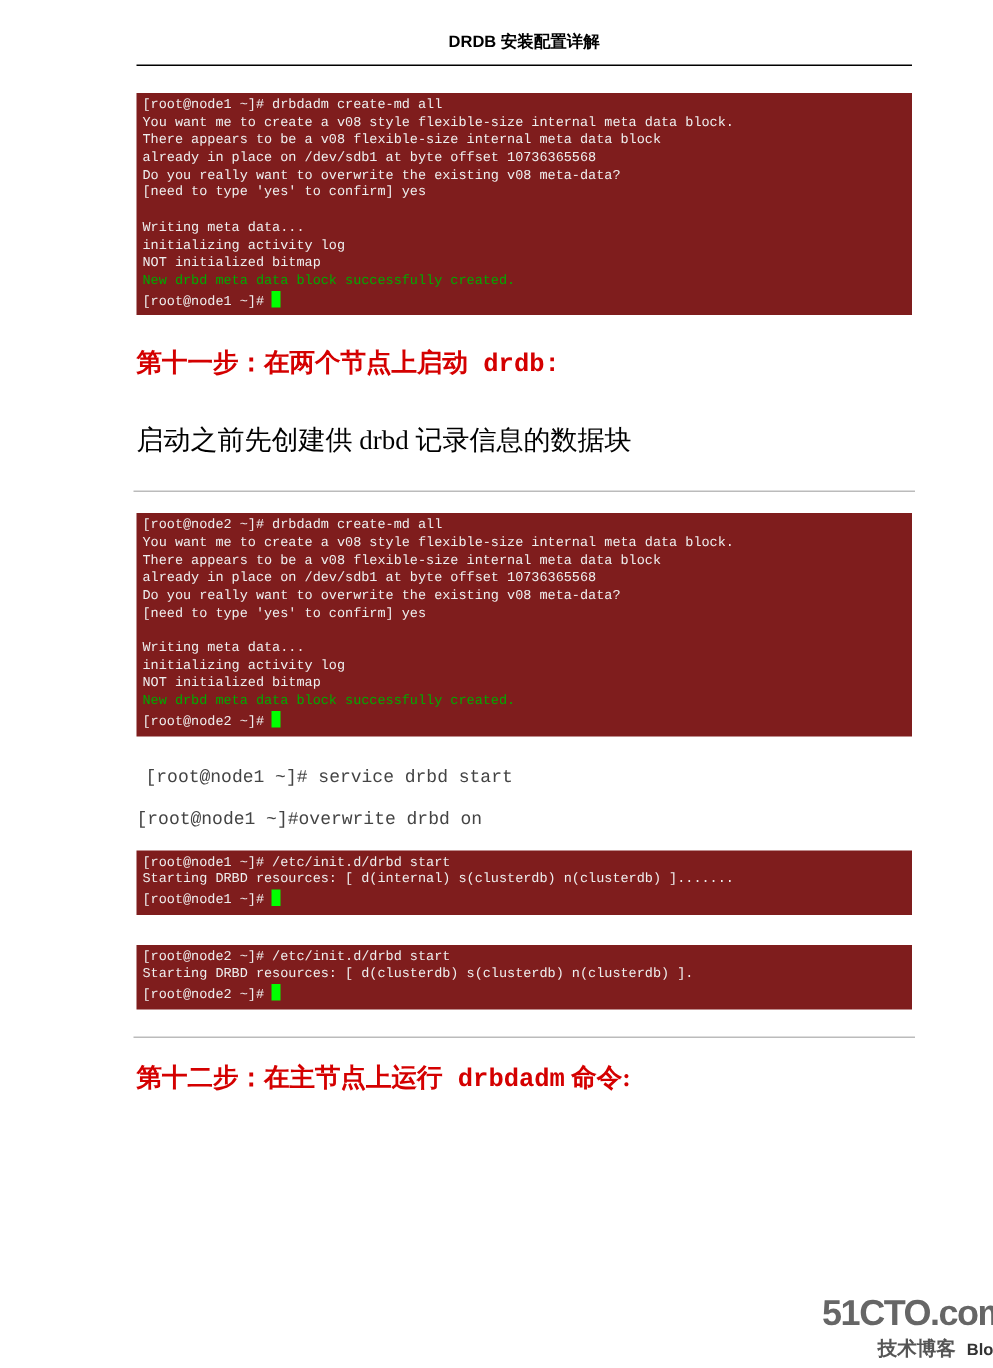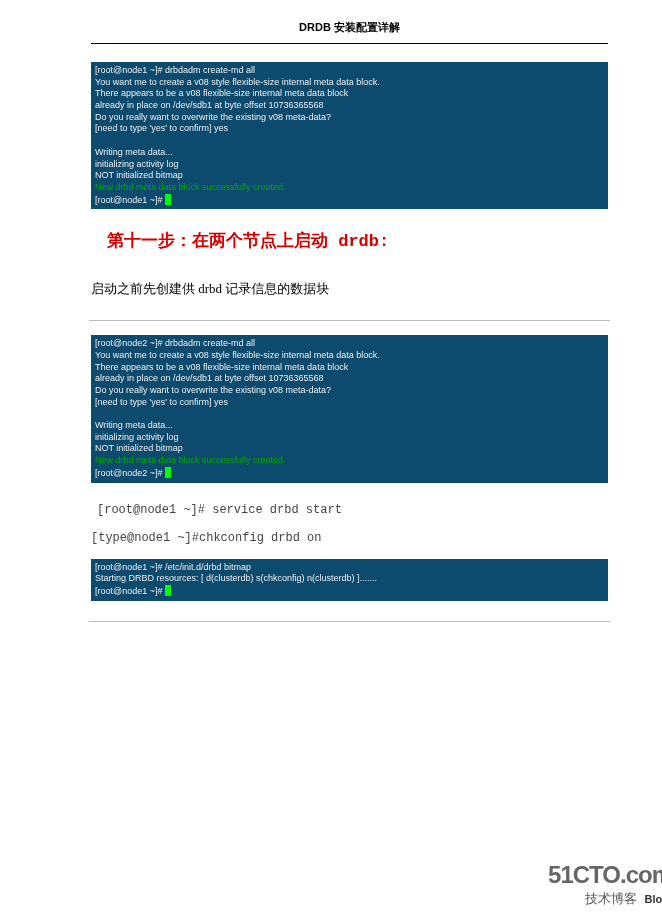--- a/index.html
+++ b/index.html
@@ -15,23 +15,23 @@
   .doc-header {
     text-align: center;
     font-size: 11px;
     font-weight: bold;
     padding-bottom: 8px;
     border-bottom: 1px solid #000;
     margin-bottom: 18px;
     font-family: "SimHei", "黑体", sans-serif;
   }
   .terminal {
-    background: #0c4a6e;
+    background: #7f1d1d;
     color: #eee;
-    font-family: Liberation Sans, sans-serif;
+    font-family: Liberation Mono, monospace;
     font-size: 9px;
     line-height: 1.3;
     padding: 3px 4px;
     white-space: pre;
     overflow: hidden;
     margin-bottom: 20px;
   }
   .terminal .green {
     color: #0a0;
   }
@@ -39,29 +39,29 @@
     background: #0f0;
     display:inline-block;
     width:6px;
     height:11px;
     vertical-align:-2px;
   }
   .step-heading {
     color: #d40000;
     font-weight: bold;
     font-size: 17px;
-    margin: 15px 0 28px 16px;
+    margin: 15px 0 28px 0;
     font-family: "SimSun","宋体",serif;
   }
   .step-heading .mono {
     font-family: "Courier New", monospace;
     font-weight: bold;
   }
   .cn-line {
-    font-size: 13px;
+    font-size: 18px;
     margin: 10px 0 22px 0;
   }
   .code-line {
     font-family: "Courier New", monospace;
     font-size: 13px;
     margin: 10px 0 18px 0;
     color: #222;
   }
   .code-line-small {
     font-family: "Courier New", monospace;
@@ -83,21 +83,21 @@
     font-family: Arial, sans-serif;
   }
   .watermark .url {
     font-size: 24px;
     font-weight: 900;
     color: #666;
     letter-spacing: -1px;
   }
   .watermark .sub {
     font-size: 13px;
-    font-weight: normal;
+    font-weight: bold;
     color: #555;
   }
   .watermark .blog {
     display:inline-block;
     background:#fff;
     color:#333;
     font-size:11px;
     padding:0 3px;
     border-radius:2px;
     font-weight:bold;
@@ -144,31 +144,37 @@
 <span></span>
 <span>Writing meta data...</span>
 <span>initializing activity log</span>
 <span>NOT initialized bitmap</span>
 <span class="green">New drbd meta data block successfully created.</span>
 <span>[root@node2 ~]# </span><span class="cursor"></span></div>
 
 
   <div class="code-line-small indent">[root@node1 ~]# service drbd start</div>
 
-  <div class="code-line-small">[type@node1 ~]#chkconfig drbd on</div>
+  <div class="code-line-small">[root@node1 ~]#overwrite drbd on</div>
 
-  <div class="terminal"><span>[root@node1 ~]# /etc/init.d/drbd bitmap</span>
-<span>Starting DRBD resources: [ d(clusterdb) s(chkconfig) n(clusterdb) ].......</span>
+  <div class="terminal"><span>[root@node1 ~]# /etc/init.d/drbd start</span>
+<span>Starting DRBD resources: [ d(internal) s(clusterdb) n(clusterdb) ].......</span>
 <span>[root@node1 ~]# </span><span class="cursor"></span></div>
 
 
+  <div class="terminal" style="margin-bottom:12px;"><span>[root@node2 ~]# /etc/init.d/drbd start</span>
+<span>Starting DRBD resources: [ d(clusterdb) s(clusterdb) n(clusterdb) ].</span>
+<span>[root@node2 ~]# </span><span class="cursor"></span></div>
 
 
   <hr class="sep">
 
+  <div class="step-heading" style="margin-bottom:10px;">
+    <span>第十二步：在主节点上运行</span><span class="mono"> drbdadm</span><span> 命令:</span>
+  </div>
 
 </div>
 
 <div class="watermark">
   <div class="url">51CTO.com</div>
   <div>
     <span class="sub">技术博客</span>
     <span class="blog">Blog</span>
   </div>
 </div>

